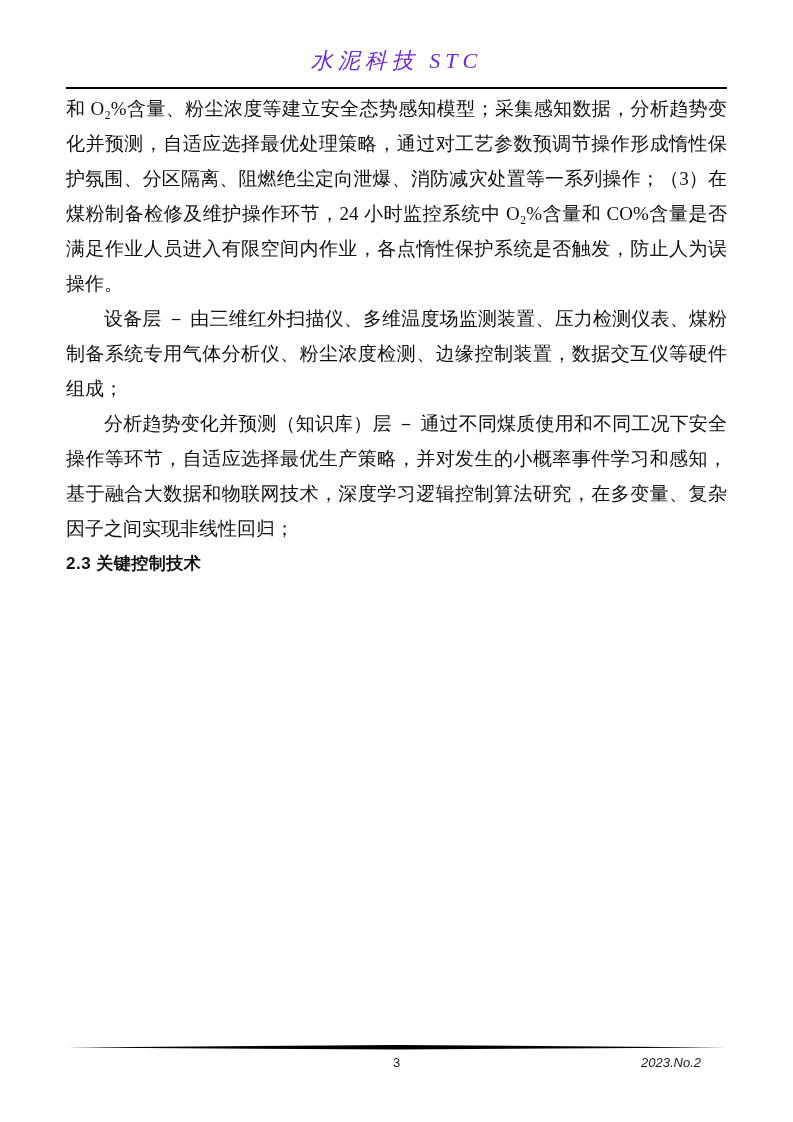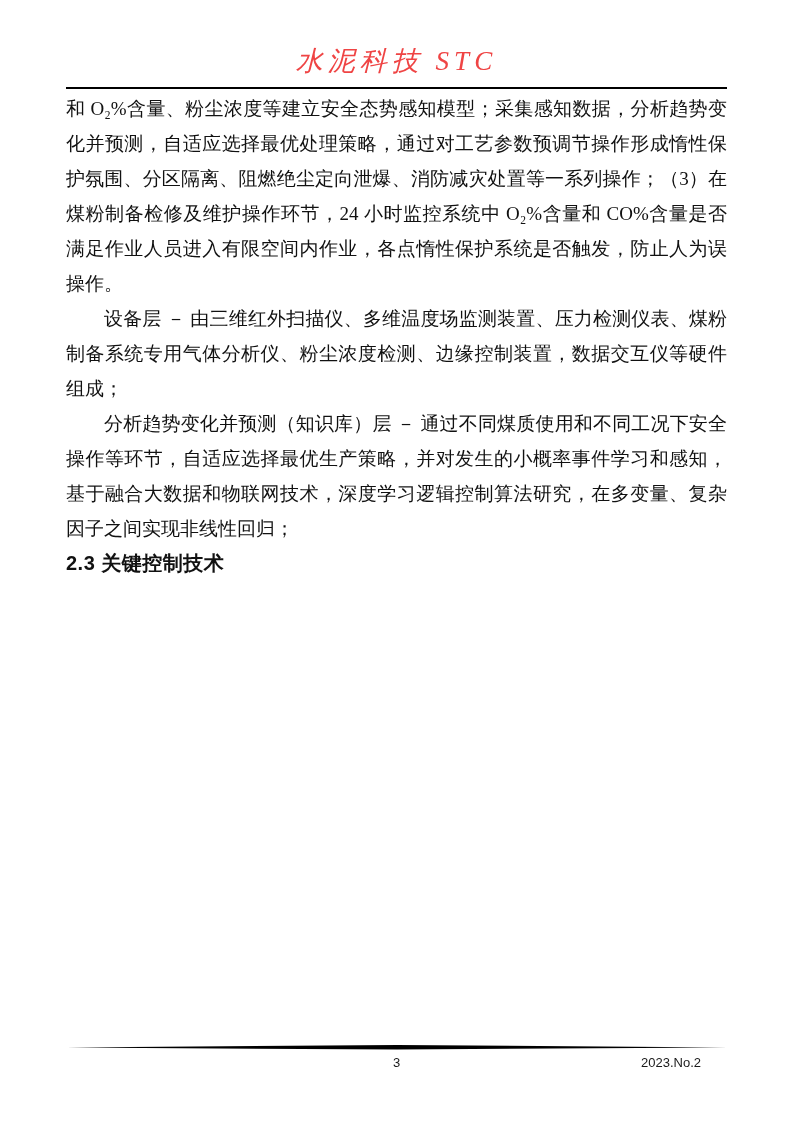--- a/index.html
+++ b/index.html
@@ -10,46 +10,46 @@
     height: 1122px;
     margin: 0 auto;
     background: #ffffff;
     color: #111111;
     font-family: "Liberation Serif", "DejaVu Serif", serif;
     overflow: hidden;
   }
   .header { padding-top: 44px; text-align: center; }
   .journal-title {
     display: inline-block;
-    font-size: 27px;
+    font-size: 22px;
     line-height: 34px;
     font-style: italic;
     letter-spacing: 5px;
-    color: #ef4444;
+    color: #6d28d9;
   }
   .header-rule {
     margin: 9px 66px 0 66px;
     border-top: 2px solid #000000;
   }
   .content {
     padding: 2px 66px 0 66px;
     font-size: 19px;
     line-height: 35px;
     text-align: justify;
   }
   .content p { margin: 0; }
   p.indent { text-indent: 2em; }
   p.noindent { text-indent: 0; }
   .lead {
     font-weight: normal;
     font-family: "Liberation Sans", "DejaVu Sans", sans-serif;
   }
   p.h2 {
     font-weight: bold;
-    font-size: 20px;
+    font-size: 17px;
     font-family: "Liberation Sans", "DejaVu Sans", sans-serif;
     text-indent: 0;
     letter-spacing: 0.5px;
   }
   sup.cite {
     font-size: 11px;
     line-height: 0;
     vertical-align: super;
   }
   .footer-rule {
@@ -69,20 +69,21 @@
     font-size: 13px;
     color: #1a1a1a;
   }
   .issue-label {
     position: absolute;
     top: 1055px;
     right: 92px;
     font-family: "Liberation Sans", "DejaVu Sans", sans-serif;
     font-size: 13px;
     color: #1a1a1a;
+    font-style: italic;
   }
 </style>
 </head>
 <body>
 
 <div class="page">
 
   <div class="header">
     <div class="journal-title">水泥科技 STC</div>
     <div class="header-rule"></div>

